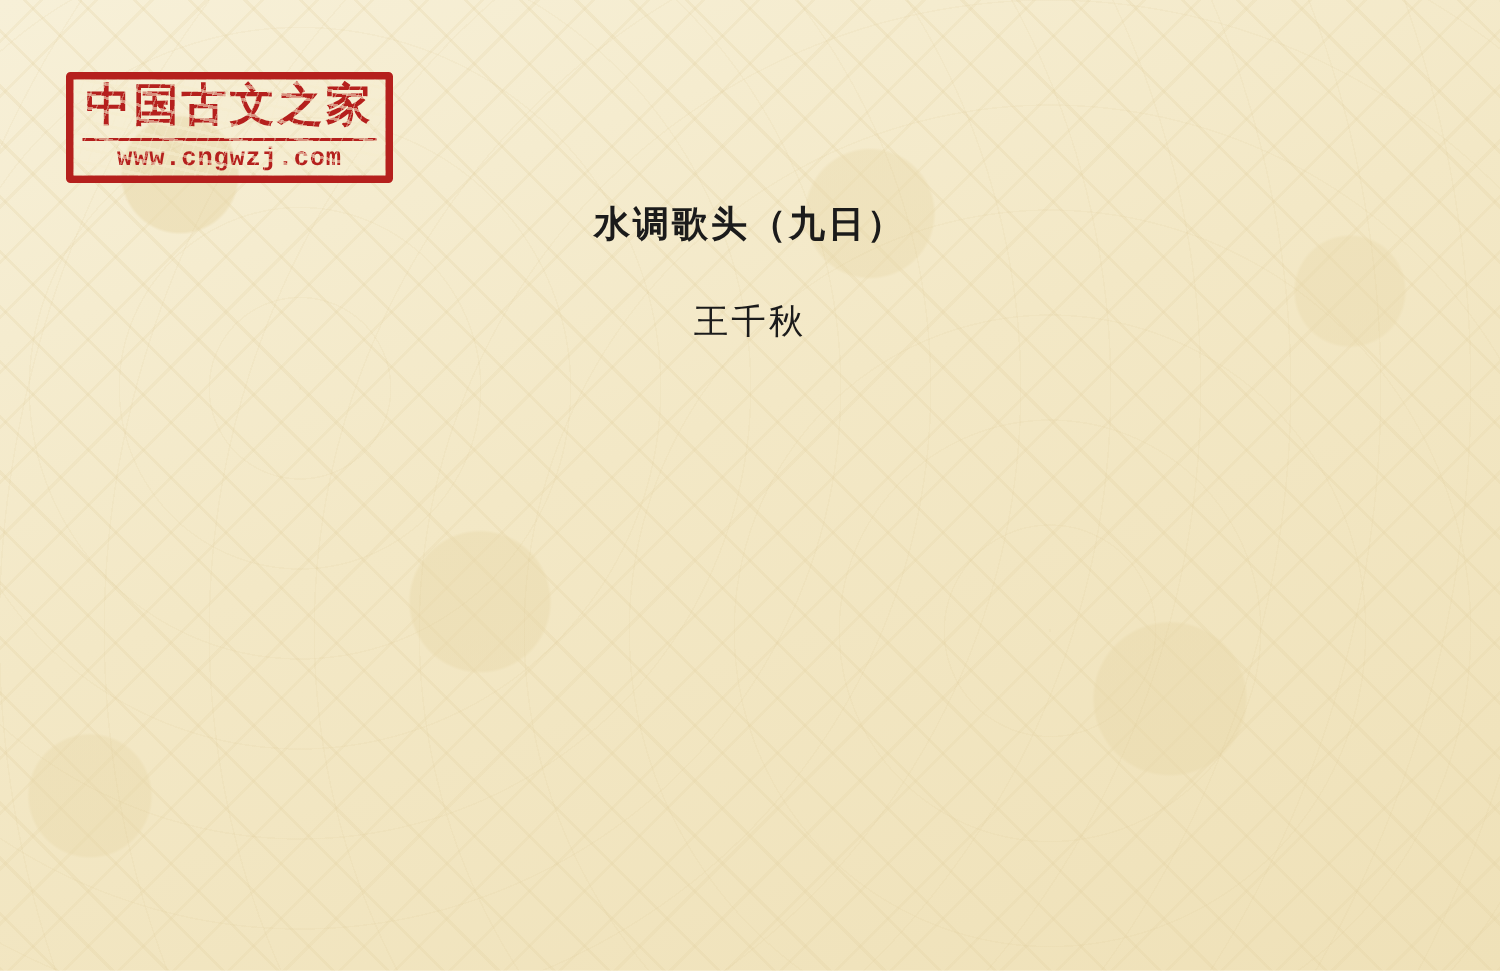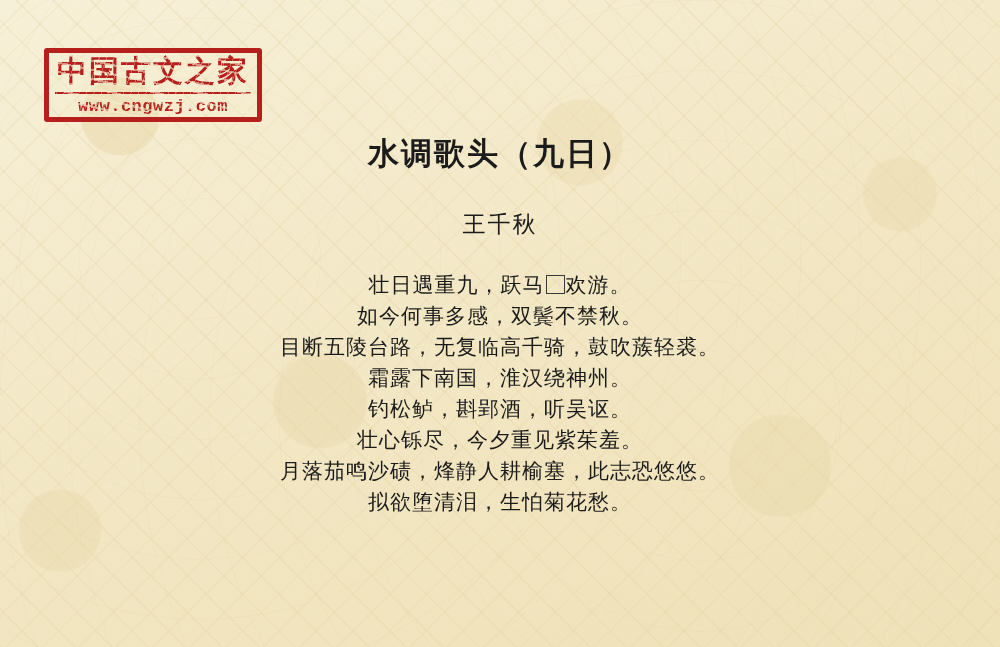--- a/index.html
+++ b/index.html
@@ -93,21 +93,21 @@
     left: 0;
     top: 0;
     width: 1000px;
     text-align: center;
     color: #1b1b1b;
   }
   .poem-title {
     margin-top: 133px;
     font-family: "DejaVu Serif", serif;
     font-weight: bold;
-    font-size: 31px;
+    font-size: 24px;
     letter-spacing: 2px;
   }
   .poem-author {
     margin-top: 34px;
     font-family: "DejaVu Serif", serif;
     font-size: 23px;
     letter-spacing: 2px;
   }
   .poem-body {
     margin-top: 30px;
@@ -137,24 +137,14 @@
 
   <div class="seal">
     <div class="seal-title">中国古文之家</div>
     <div class="seal-rule"></div>
     <div class="seal-url">www.cngwzj.com</div>
   </div>
 
   <div class="content">
     <div class="poem-title">水调歌头（九日）</div>
     <div class="poem-author">王千秋</div>
-    <div class="poem-body">
-      <div class="poem-line"><span>壮日遇重九，跃马</span><span class="missing-char"></span><span>欢游。</span></div>
-      <div class="poem-line">如今何事多感，双鬓不禁秋。</div>
-      <div class="poem-line">目断五陵台路，无复临高千骑，鼓吹蔟轻裘。</div>
-      <div class="poem-line">霜露下南国，淮汉绕神州。</div>
-      <div class="poem-line">钓松鲈，斟郢酒，听吴讴。</div>
-      <div class="poem-line">壮心铄尽，今夕重见紫茱羞。</div>
-      <div class="poem-line">月落茄鸣沙碛，烽静人耕榆塞，此志恐悠悠。</div>
-      <div class="poem-line">拟欲堕清泪，生怕菊花愁。</div>
-    </div>
   </div>
 </div>
 
 </body></html>

